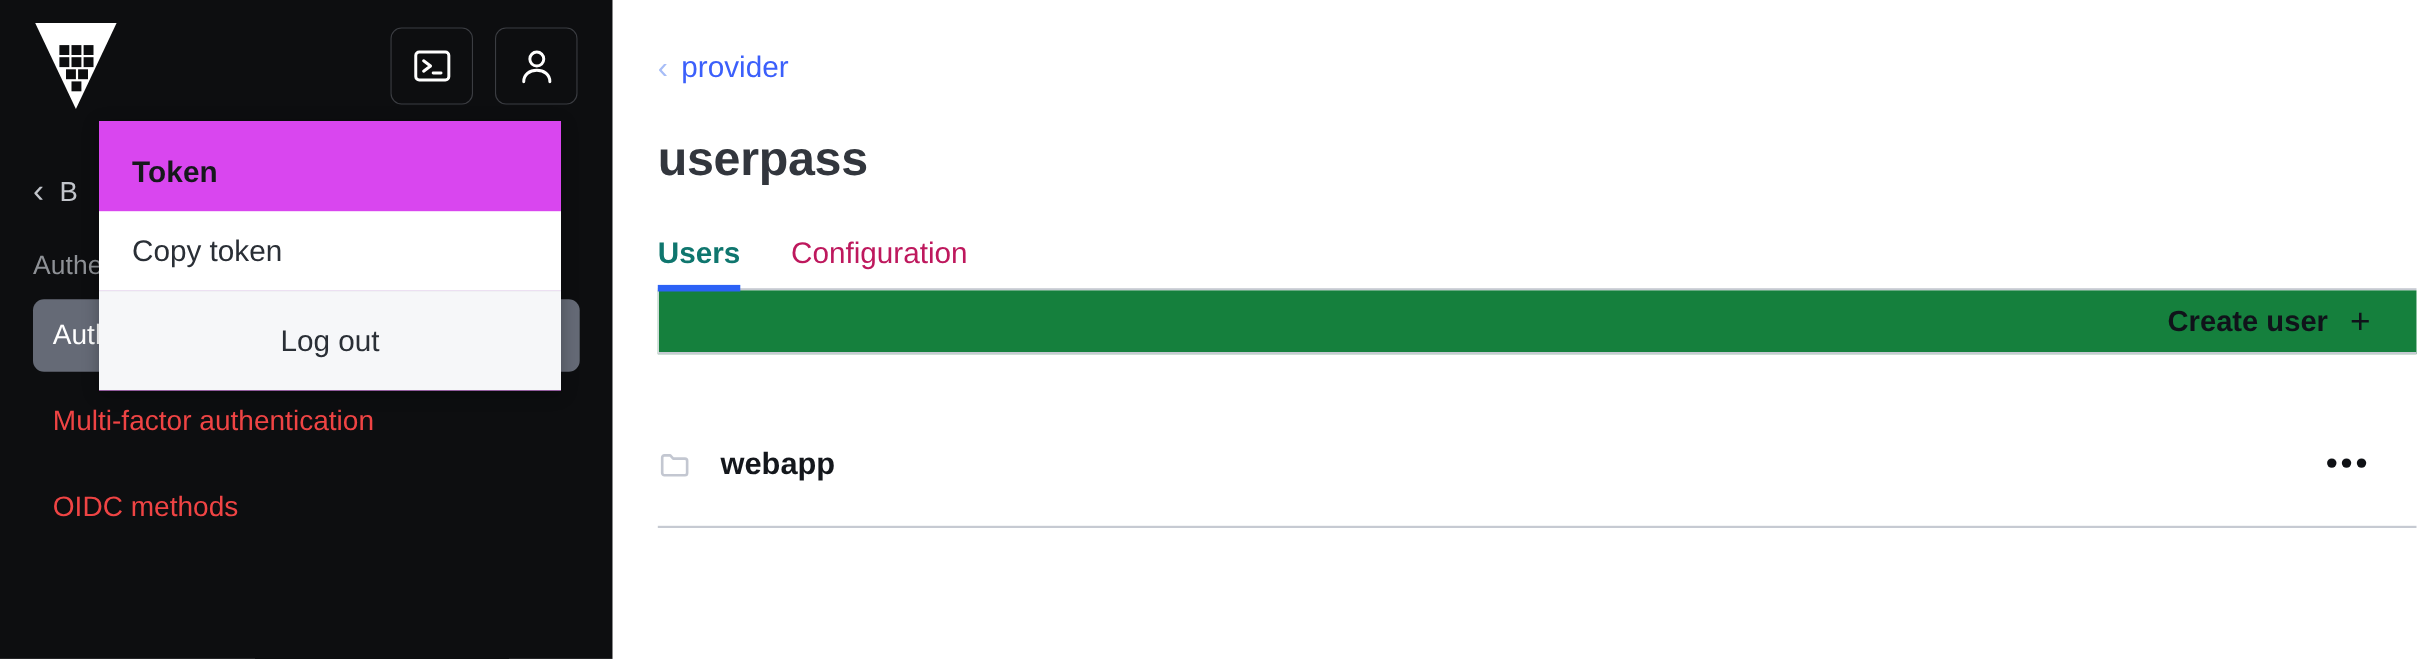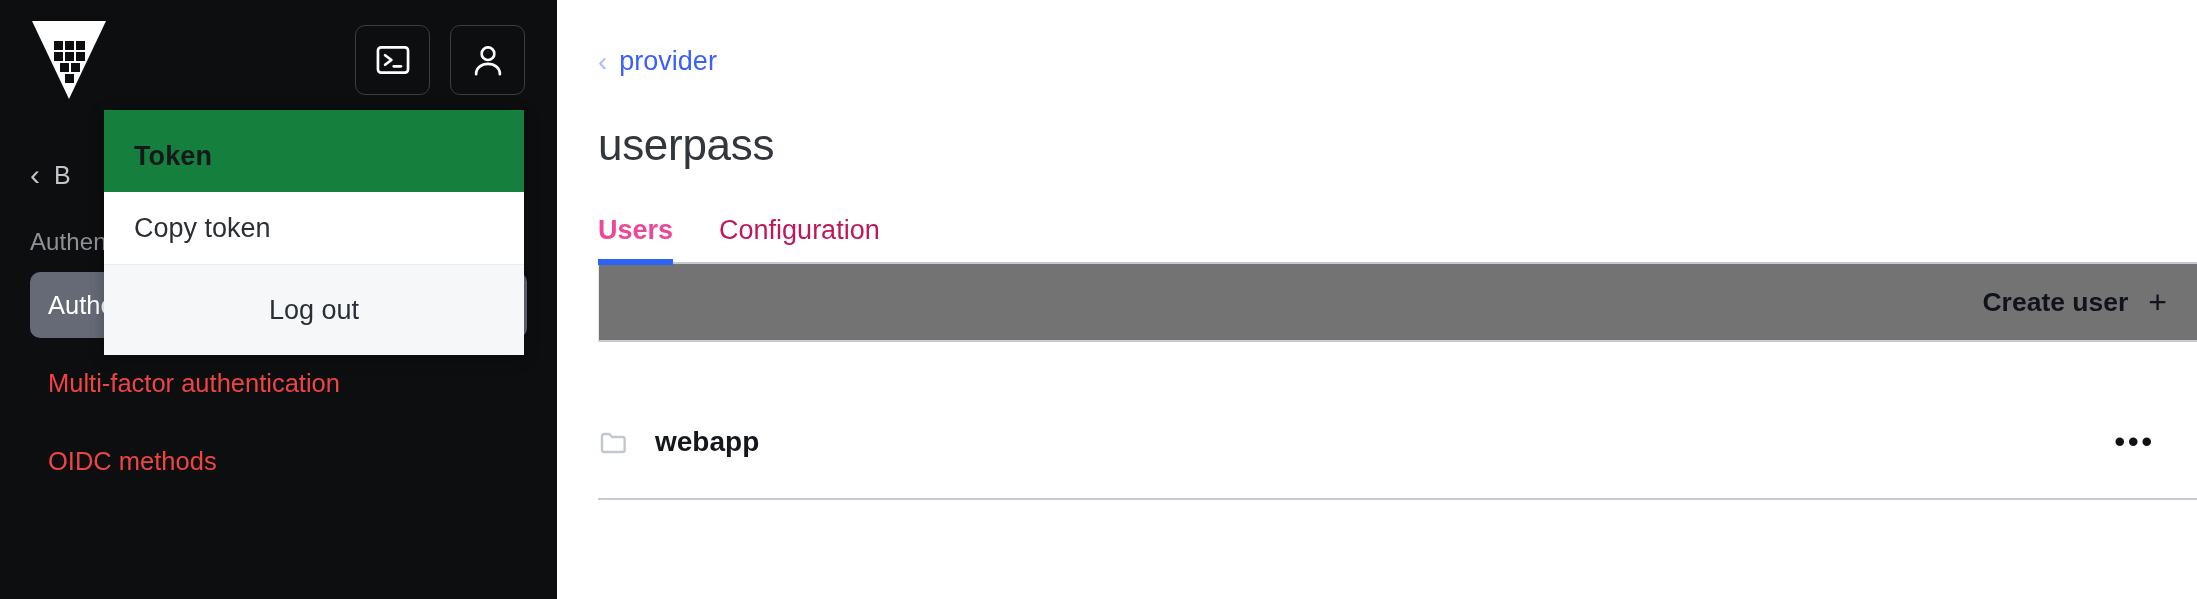--- a/index.html
+++ b/index.html
@@ -63,23 +63,23 @@
     color: #ef4444;
     font-size: 25.5px;
     cursor: pointer;
     margin-bottom: 12px;
   }
   .nav-item.active { background: #656a76; color: #ffffff; }
 
   
   .user-menu {
     position: absolute;
-    left: 104px; top: 110px;
+    left: 90px; top: 110px;
     width: 420px;
-    background: #15803d;
+    background: #d946ef;
     box-shadow: 0 3px 14px rgba(0,0,0,.28);
     z-index: 40;
     overflow: hidden;
   }
   .menu-title {
     font-size: 27px; font-weight: 700; color: #16191c;
     padding: 31px 30px 0 30px;
     letter-spacing: .1px;
   }
   .menu-item {
@@ -107,54 +107,54 @@
   }
   .breadcrumb {
     display: flex; align-items: center; gap: 12px;
     margin-top: 46px;
     font-size: 27px;
   }
   .bc-chevron { color: #a7bdf7; font-size: 28px; line-height: 1; }
   .bc-link { color: #3b5ffb; cursor: pointer; }
 
   .page-title {
-    font-size: 44px; font-weight: 400; color: #32363d;
+    font-size: 44px; font-weight: 700; color: #32363d;
     margin-top: 43px;
     letter-spacing: -.3px;
   }
 
   .tabs {
     display: flex; align-items: flex-end; gap: 46px;
     margin-top: 36px;
     height: 56px;
   }
   .tab {
     font-size: 27px; color: #be185d; cursor: pointer;
     padding-bottom: 16px;
     position: relative;
   }
-  .tab.active { color: #ec4899; font-weight: 700; }
+  .tab.active { color: #0f766e; font-weight: 700; }
   .tab.active::after {
     content: ""; position: absolute;
     left: 0; right: 0; bottom: -3px;
     height: 6px; background: #2c62f6;
   }
   .tabs-rule {
     height: 2px; background: #c6cad2;
     margin-top: 0px;
     margin-left: 0; margin-right: 0;
   }
 
   .toolbar {
-    height: 78px;
-    background: #737373;
+    height: 58px;
+    background: #15803d;
     border-bottom: 2px solid #c6cad2;
     border-left: 1px solid #e5e7eb;
     display: flex; align-items: center; justify-content: flex-end;
-    padding-right: 30px;
+    padding-right: 42px;
   }
   .toolbar-btn {
     display: flex; align-items: center; gap: 20px;
     font-size: 26.5px; font-weight: 700; color: #10131a;
     cursor: pointer; background: transparent; border: 0;
     font-family: inherit;
   }
   .plus-icon { font-size: 32px; line-height: 1; font-weight: 400; }
 
   .list-row {

